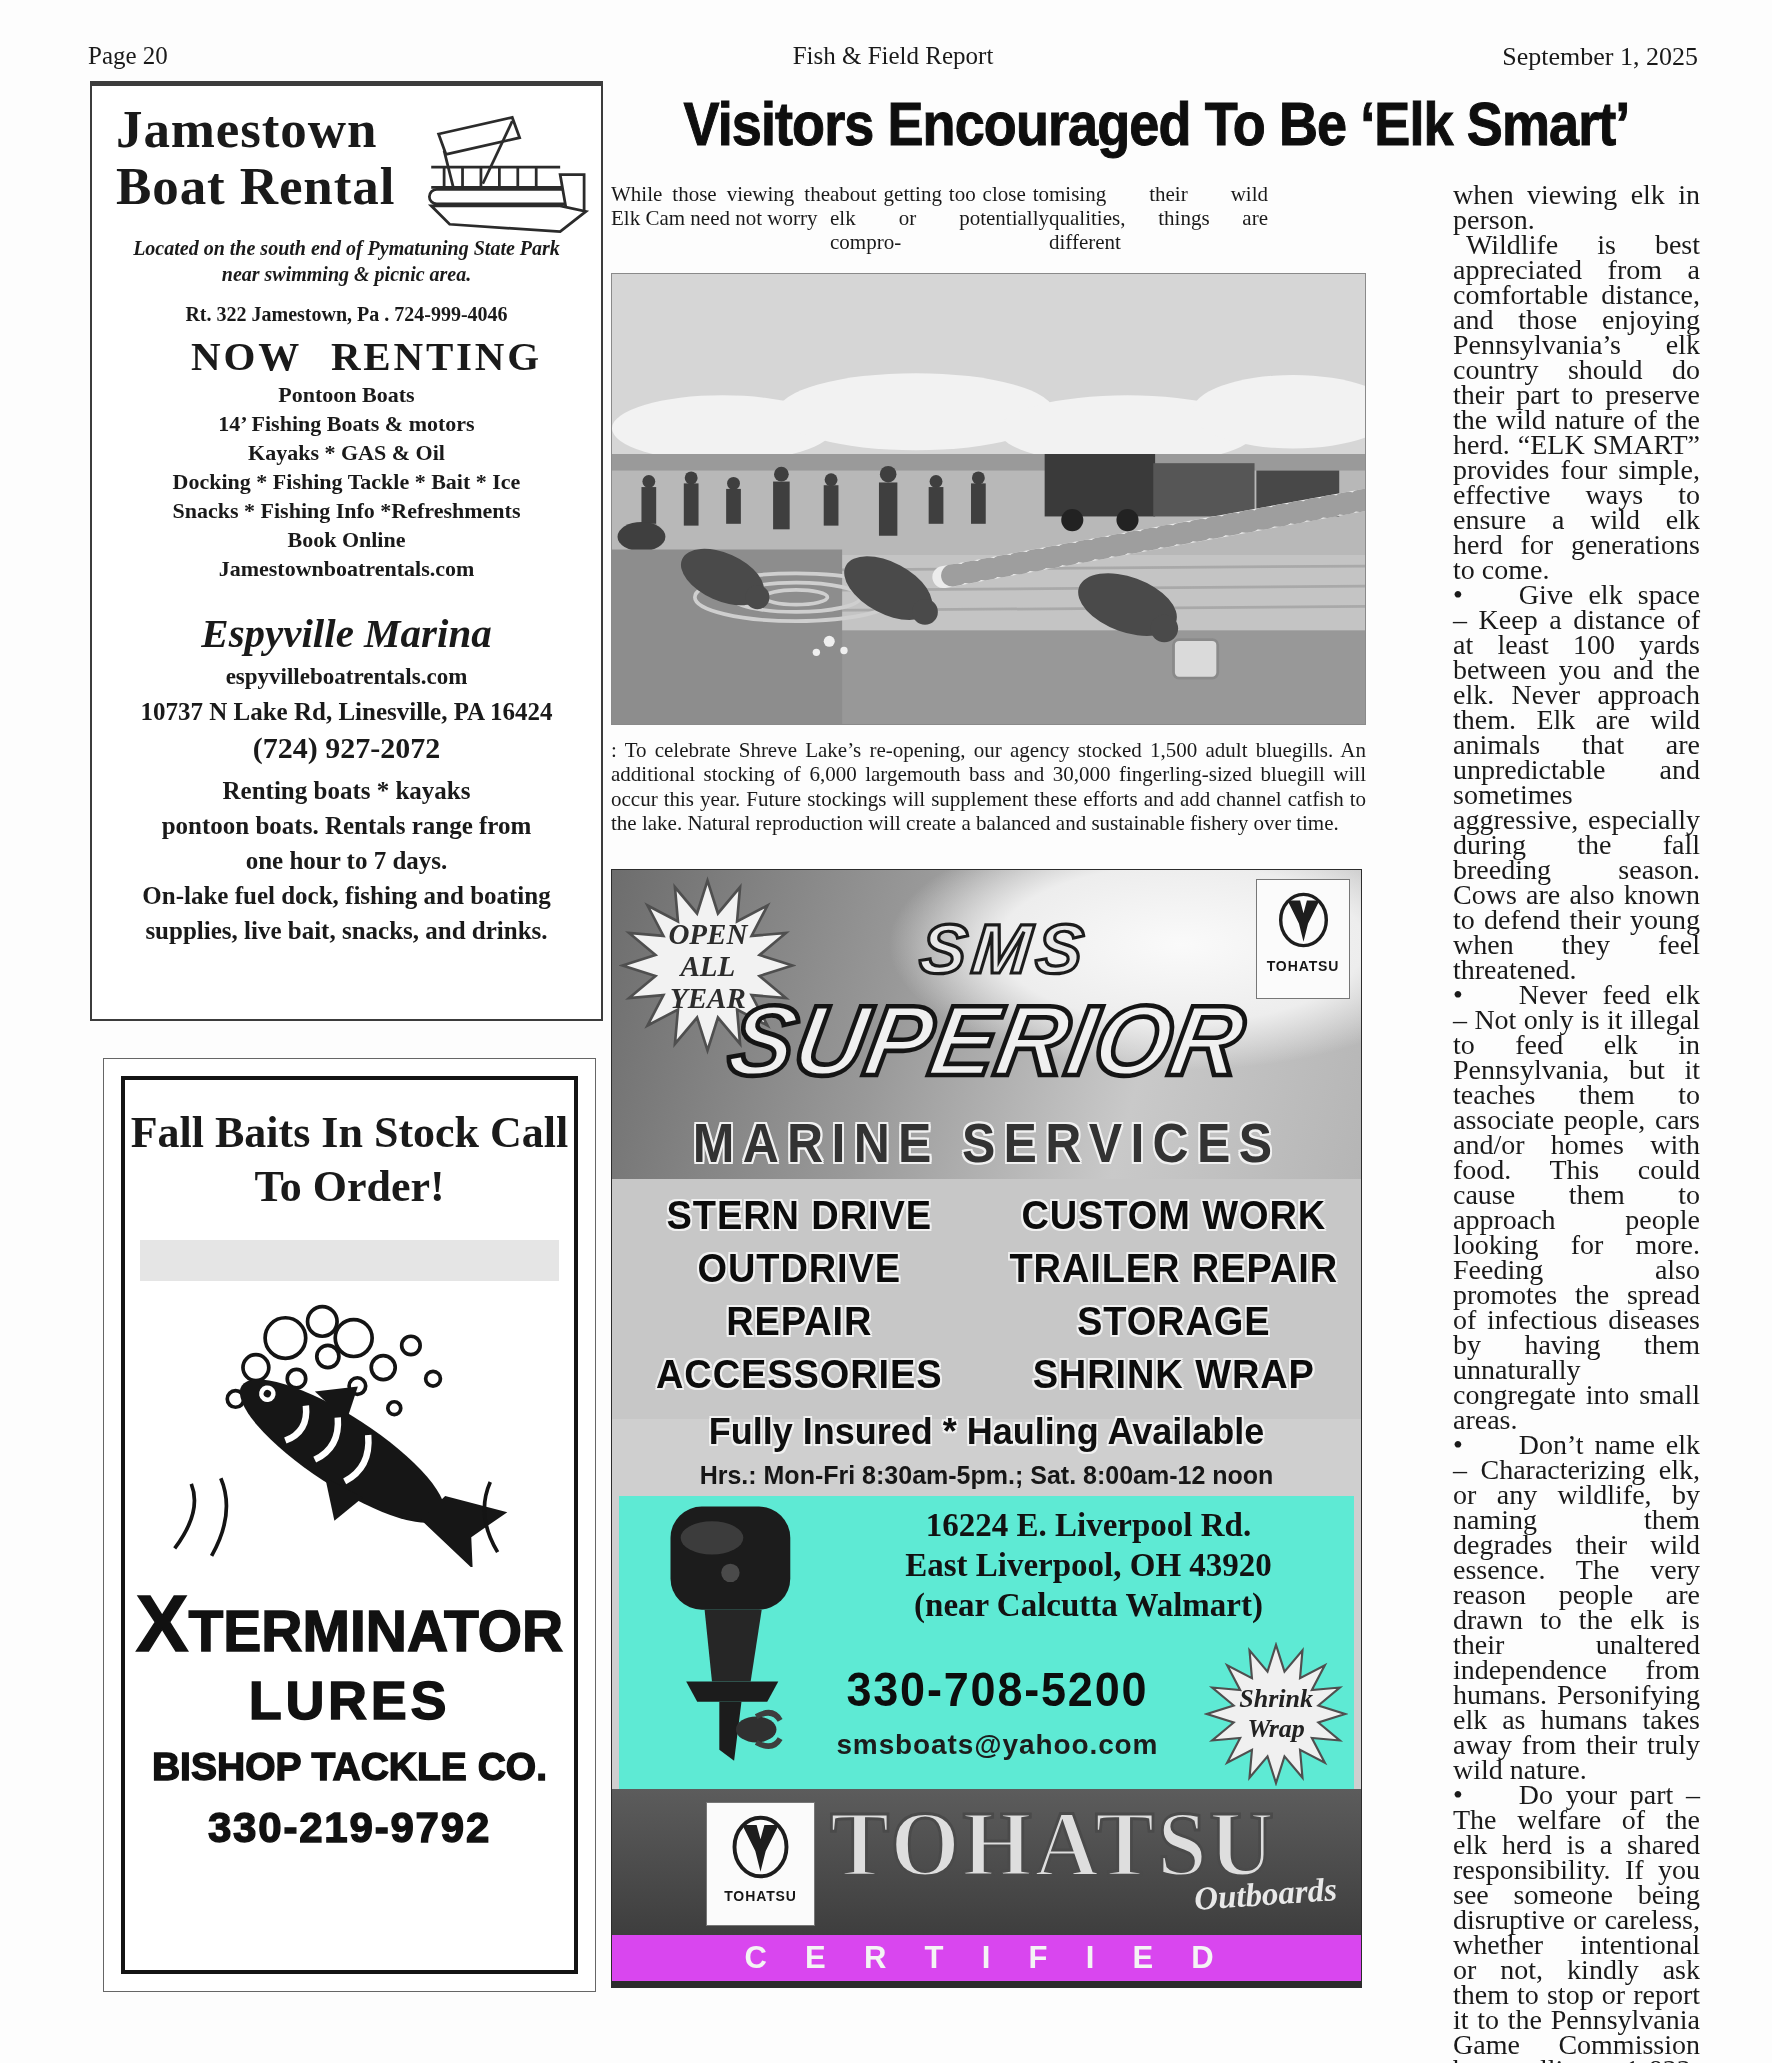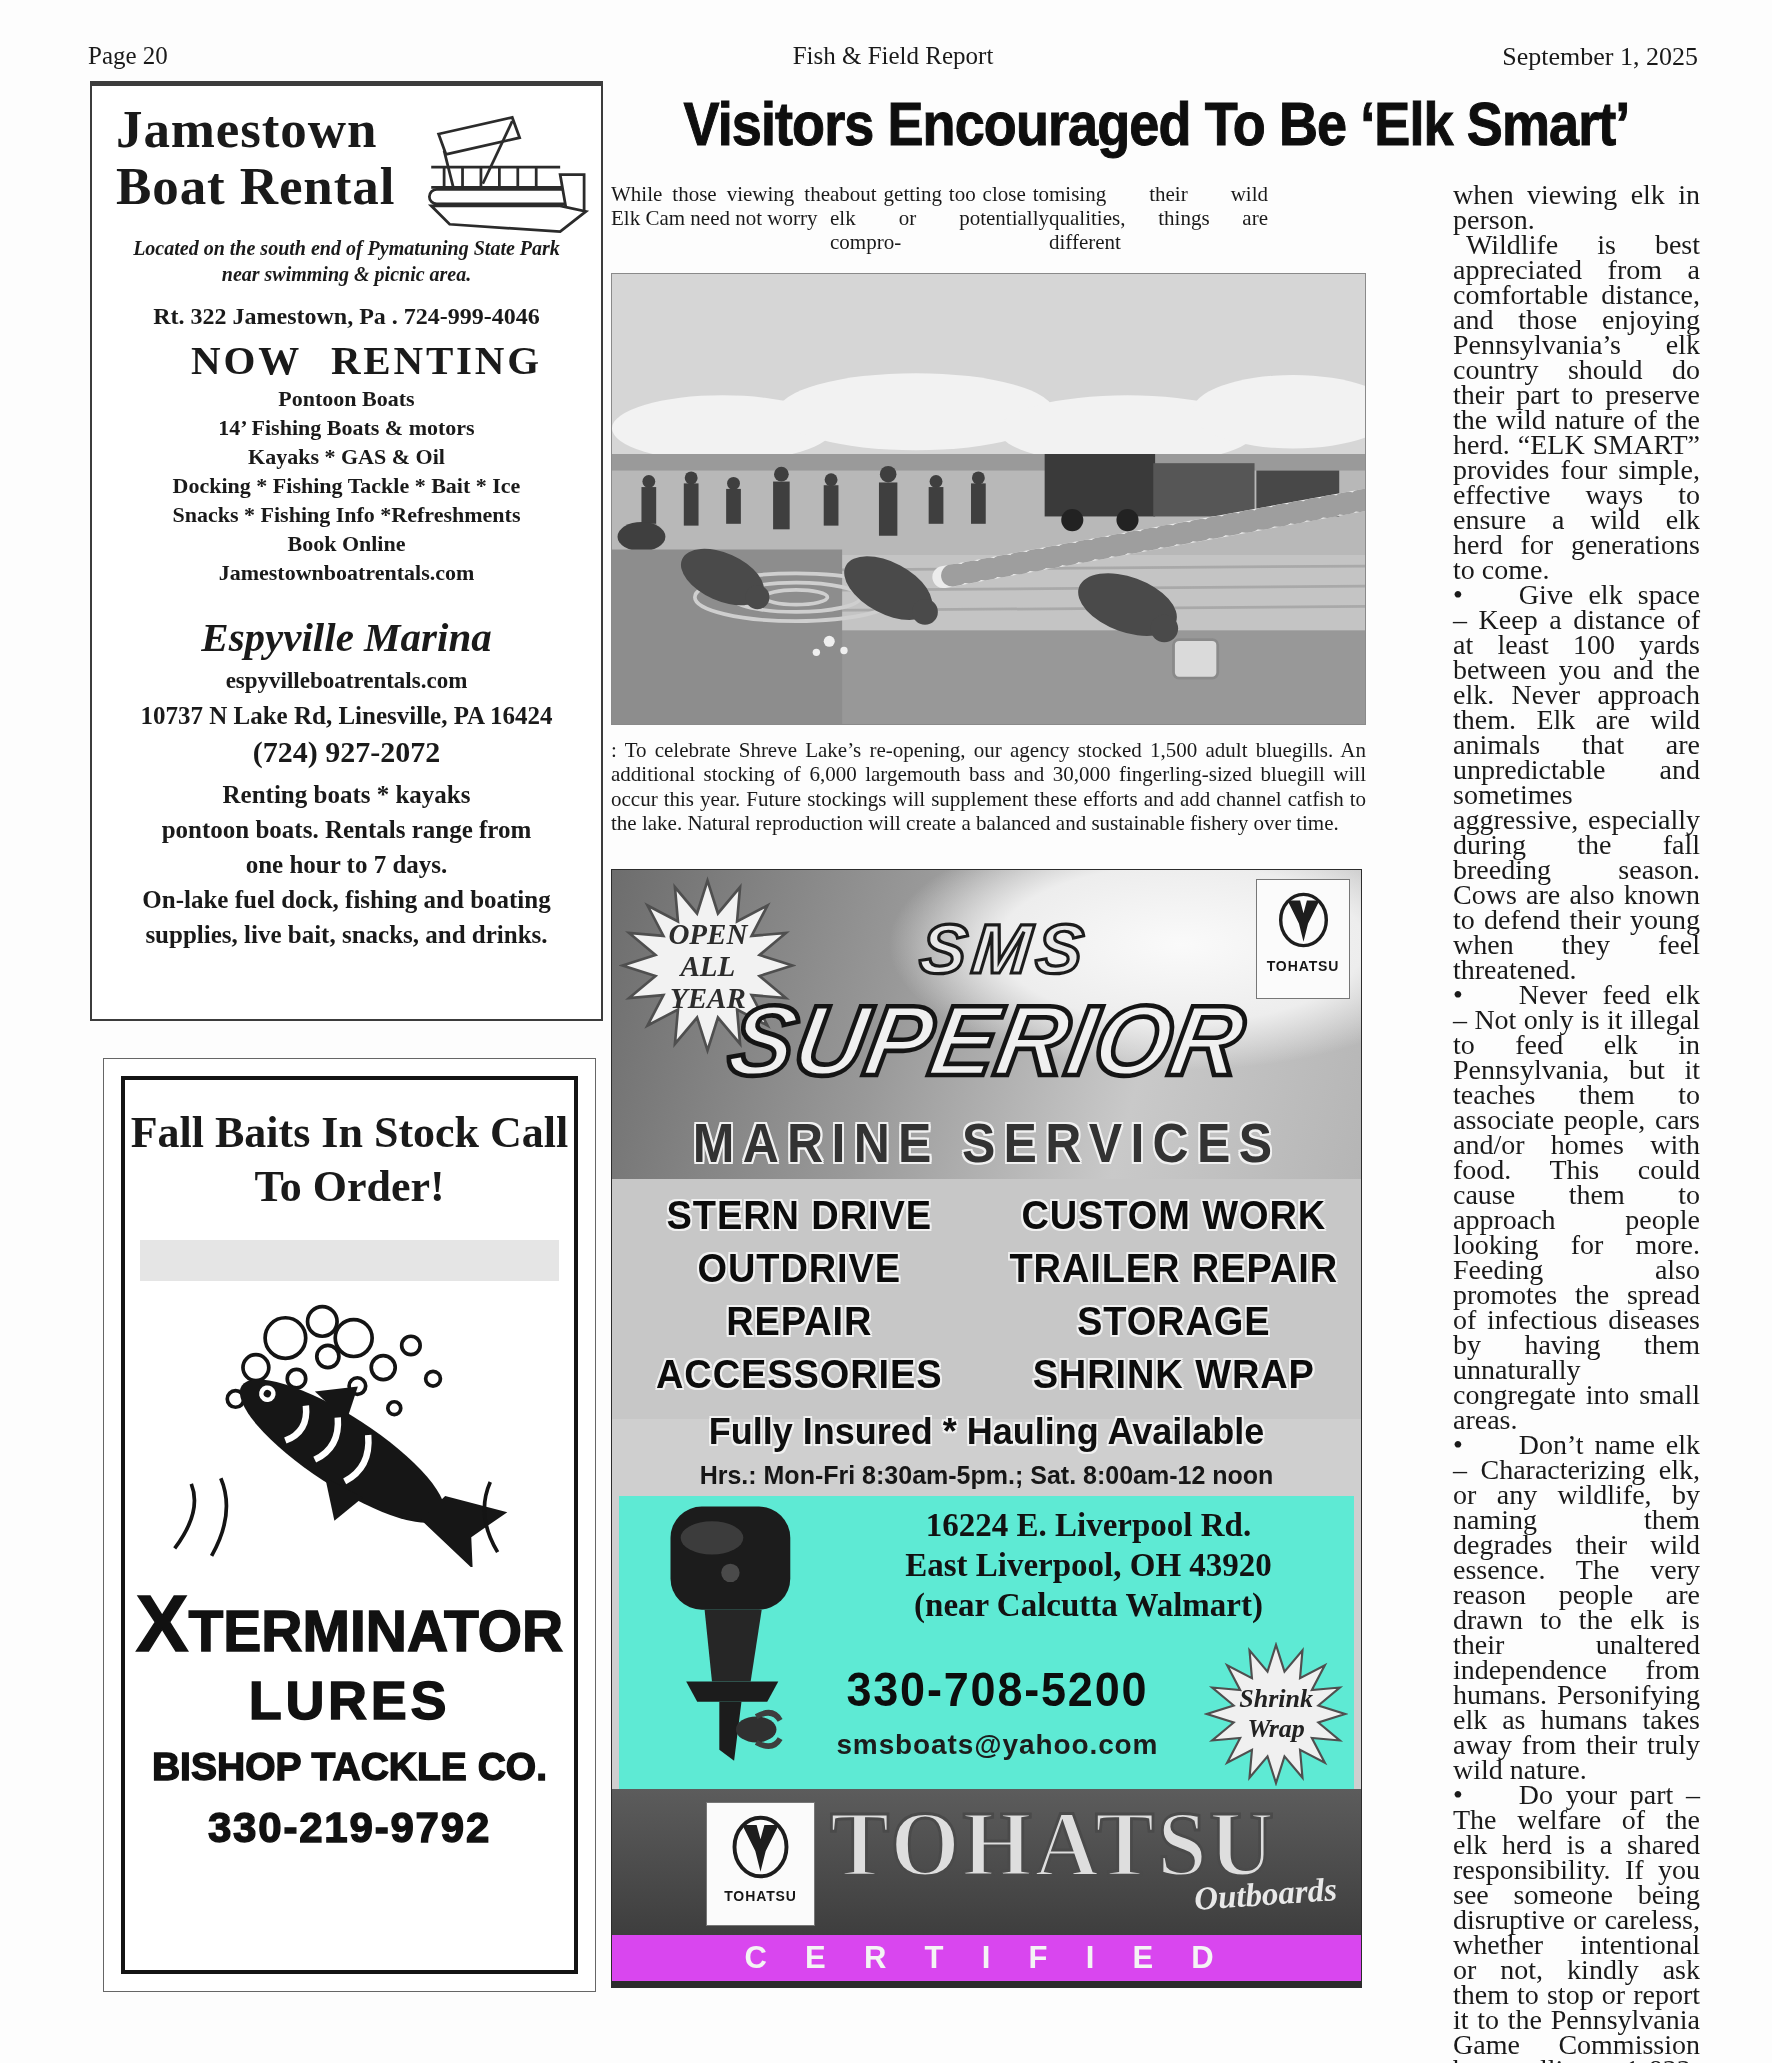--- a/index.html
+++ b/index.html
@@ -13,21 +13,21 @@
   .mh-center { position:absolute; left:50%; transform:translateX(-50%); top:0; }
   .mh-right { position:absolute; right:0; top:0; font-size:26px; }
 
   
   .ad-jamestown { position:absolute; left:90px; top:81px; width:513px; height:940px;
                   border:2.8px solid #3c3c3c; border-top-width:5.5px; background:#fff; text-align:center; }
   .jb-titlewrap { position:relative; text-align:left; padding:14.8px 0 0 24px; }
   .jb-title { font-size:53px; font-weight:bold; line-height:57px; letter-spacing:0.9px; }
   .boat-art { position:absolute; right:3.7px; top:9.2px; width:175px; height:148px; }
   .jb-tagline { margin:20px 28px 0; font-size:20px; font-weight:bold; font-style:italic; line-height:26px; }
-  .jb-addr { margin-top:16.6px; font-size:24px; font-weight:bold; }
+  .jb-addr { margin-top:16.6px; font-size:20px; font-weight:bold; }
   .jb-now { margin-top:5.5px; font-size:41px; font-weight:bold; letter-spacing:2.8px; word-spacing:16.6px;margin-left:40px; }
   .jb-items div { font-size:22px; font-weight:bold; line-height:29px; }
   .jb-marina { margin-top:26px; font-size:41px; font-weight:bold; font-style:italic; }
   .jb-site { margin-top:7.4px; font-size:23px; font-weight:bold; }
   .jb-maddr { margin-top:7.4px; font-size:25px; font-weight:bold; }
   .jb-phone { margin-top:5.5px; font-size:30px; font-weight:bold; }
   .jb-mlines { margin-top:7.4px; }
   .jb-mlines div { font-size:25px; font-weight:bold; line-height:35px; }
 
   

